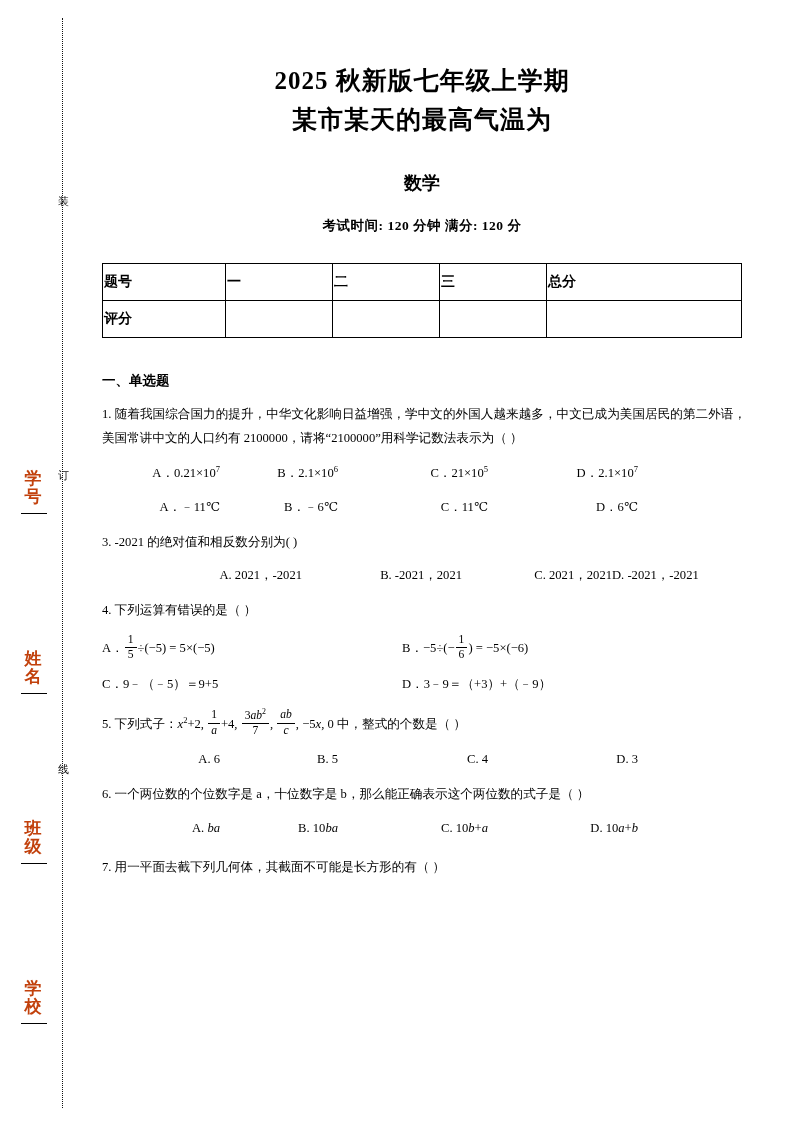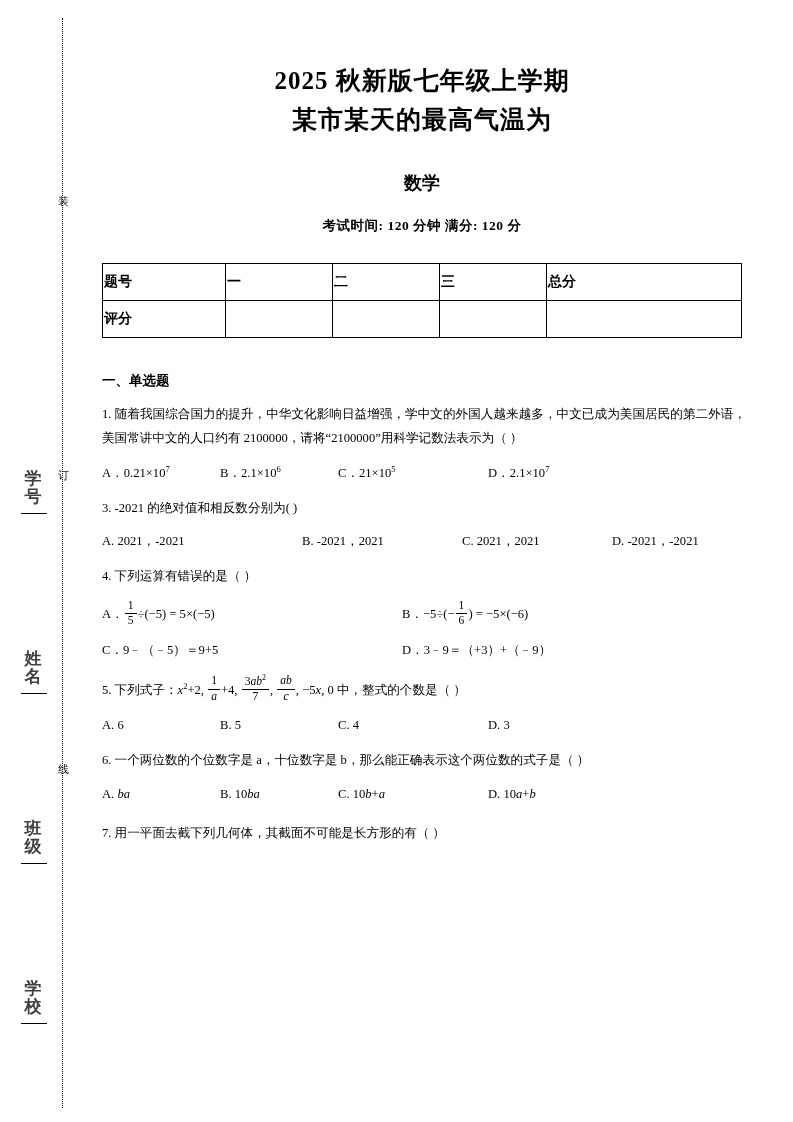--- a/index.html
+++ b/index.html
@@ -48,21 +48,21 @@
   .strip-word.w3 { top: 764px; }
 
   .vlabel {
     position: absolute;
     left: 16px;
     width: 36px;
     text-align: center;
     font-size: 17px;
     font-weight: bold;
     font-family: "Liberation Sans", sans-serif;
-    color: #404040;
+    color: #c2410c;
     line-height: 1.05;
     letter-spacing: 2px;
   }
   .vlabel .ch { display: block; }
   .vlabel .rule {
     display: block;
     width: 26px;
     height: 0;
     border-top: 1px solid #000;
     margin: 7px auto 7px auto;
@@ -133,21 +133,21 @@
     line-height: 1.95;
     margin: 0 0 10px 4px;
     text-align: justify;
   }
   .opts {
     font-size: 12.6px;
     line-height: 1.9;
     margin: 0 0 10px 4px;
     display: flex;
   }
-  .opt { white-space: nowrap; }
+  .opt { white-space: nowrap; text-align: right; }
   .o1 { width: 118px; }
   .o2 { width: 118px; }
   .o3 { width: 150px; }
   .o4 { width: 150px; }
 
   .opts-two > div { display: inline-block; }
   .two-a { width: 300px; }
   .two-b { width: 300px; }
   i.v { font-style: italic; font-family: "Liberation Serif", serif; }
   sup { font-size: 0.68em; vertical-align: super; }
@@ -235,20 +235,26 @@
     <span>1.</span>
     <span>随着我国综合国力的提升，中华文化影响日益增强，学中文的外国人越来越多，中文已成为美国居民的第二外语，美国常讲中文的人口约有 2100000，请将“2100000”用科学记数法表示为（        ）</span>
   </div>
   <div class="opts">
     <div class="opt o1">A．0.21×10<sup>7</sup></div>
     <div class="opt o2">B．2.1×10<sup>6</sup></div>
     <div class="opt o3">C．21×10<sup>5</sup></div>
     <div class="opt o4">D．2.1×10<sup>7</sup></div>
   </div>
 
+  <div class="opts">
+    <div class="opt o1">A．﹣11℃</div>
+    <div class="opt o2">B．﹣6℃</div>
+    <div class="opt o3">C．11℃</div>
+    <div class="opt o4">D．6℃</div>
+  </div>
 
   <div class="q">
     <span>3.</span>
     <span>-2021 的绝对值和相反数分别为(      )</span>
   </div>
   <div class="opts">
     <div class="opt" style="width:200px">A. 2021，-2021</div>
     <div class="opt" style="width:160px">B. -2021，2021</div>
     <div class="opt" style="width:150px">C. 2021，2021</div>
     <div class="opt">D. -2021，-2021</div>

